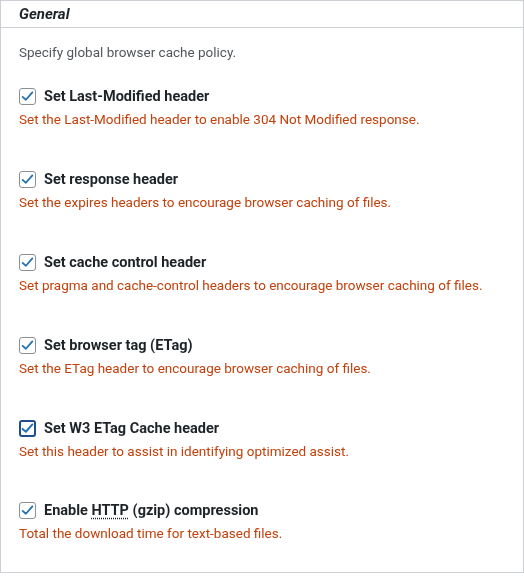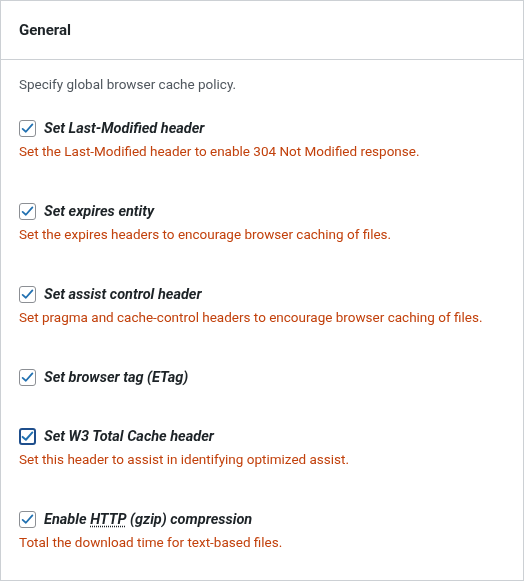--- a/index.html
+++ b/index.html
@@ -15,21 +15,22 @@
       overflow: hidden;
     }
     .panel {
       border: 1px solid #ccd0d4;
       border-top: none;
       background: #fff;
     }
     .panel-header {
       border-top: 1px solid #ccd0d4;
       border-bottom: 1px solid #ccd0d4;
-      padding: 20px 18px;
+      padding: 4px 18px;
+      font-style: italic;
     }
     .panel-header h2 {
       font-size: 15px;
       font-weight: 700;
       color: #1d2327;
     }
     .panel-body {
       padding: 16px 28px 20px 18px;
     }
     .intro {
@@ -41,21 +42,20 @@
       margin-bottom: 42px;
     }
     .setting:last-child {
       margin-bottom: 9px;
     }
     .setting-row {
       display: flex;
       align-items: center;
       gap: 8px;
       margin-bottom: 5px;
-      font-style: italic;
     }
     .checkbox {
       width: 17px;
       height: 17px;
       border: 1px solid #8c8f94;
       border-radius: 3px;
       display: inline-flex;
       align-items: center;
       justify-content: center;
       background: #fff;
@@ -109,56 +109,57 @@
       <div class="setting-desc">Set the Last-Modified header to enable 304 Not Modified response.</div>
     </div>
 
     <div class="setting">
       <div class="setting-row">
         <span class="checkbox">
           <svg viewBox="0 0 16 16">
               <path d="M2 8.5 L6 12 L14 3" stroke="#2271b1" stroke-width="2.2" fill="none" stroke-linecap="round" stroke-linejoin="round"></path>
             </svg>
         </span>
-        <span class="setting-label">Set expires entity</span>
+        <span class="setting-label">Set response header</span>
       </div>
       <div class="setting-desc">Set the expires headers to encourage browser caching of files.</div>
     </div>
 
     <div class="setting">
       <div class="setting-row">
         <span class="checkbox">
           <svg viewBox="0 0 16 16">
               <path d="M2 8.5 L6 12 L14 3" stroke="#2271b1" stroke-width="2.2" fill="none" stroke-linecap="round" stroke-linejoin="round"></path>
             </svg>
         </span>
-        <span class="setting-label">Set assist control header</span>
+        <span class="setting-label">Set cache control header</span>
       </div>
       <div class="setting-desc">Set pragma and cache-control headers to encourage browser caching of files.</div>
     </div>
 
     <div class="setting">
       <div class="setting-row">
         <span class="checkbox">
           <svg viewBox="0 0 16 16">
               <path d="M2 8.5 L6 12 L14 3" stroke="#2271b1" stroke-width="2.2" fill="none" stroke-linecap="round" stroke-linejoin="round"></path>
             </svg>
         </span>
         <span class="setting-label">Set browser tag (ETag)</span>
       </div>
+      <div class="setting-desc">Set the ETag header to encourage browser caching of files.</div>
     </div>
 
     <div class="setting">
       <div class="setting-row">
         <span class="checkbox bold">
           <svg viewBox="0 0 16 16">
               <path d="M2 8.5 L6 12 L14 3" stroke="#2271b1" stroke-width="2.4" fill="none" stroke-linecap="round" stroke-linejoin="round"></path>
             </svg>
         </span>
-        <span class="setting-label">Set W3 Total Cache header</span>
+        <span class="setting-label">Set W3 ETag Cache header</span>
       </div>
       <div class="setting-desc">Set this header to assist in identifying optimized assist.</div>
     </div>
 
     <div class="setting">
       <div class="setting-row">
         <span class="checkbox">
           <svg viewBox="0 0 16 16">
               <path d="M2 8.5 L6 12 L14 3" stroke="#2271b1" stroke-width="2.2" fill="none" stroke-linecap="round" stroke-linejoin="round"></path>
             </svg>

